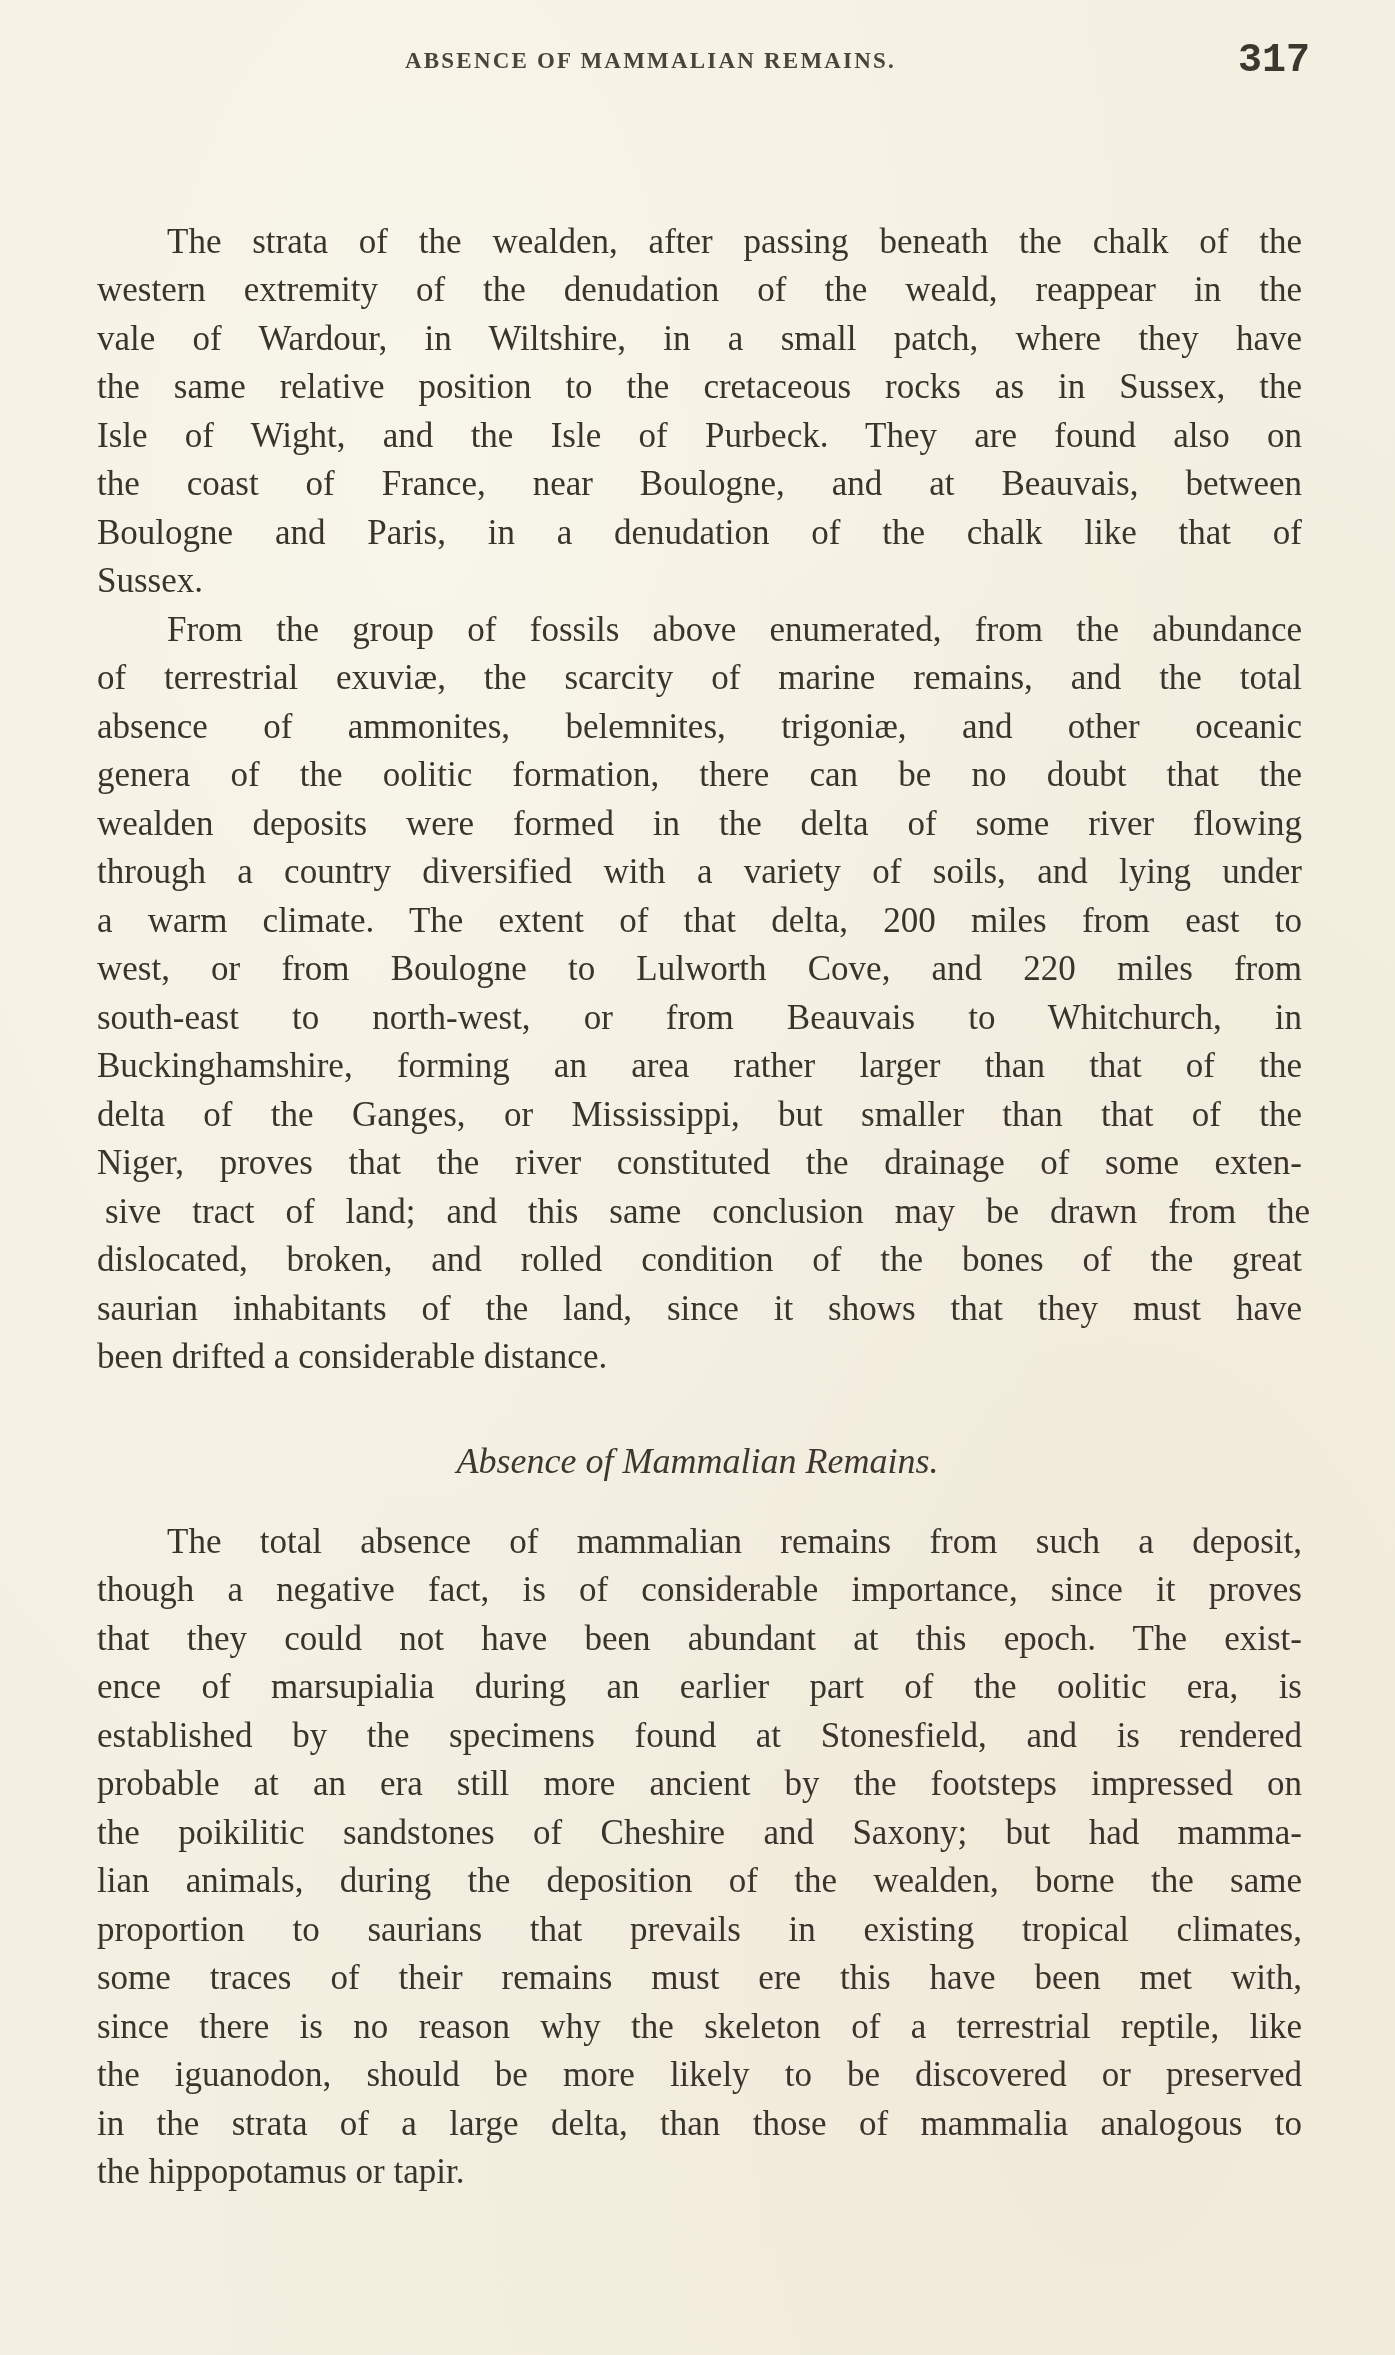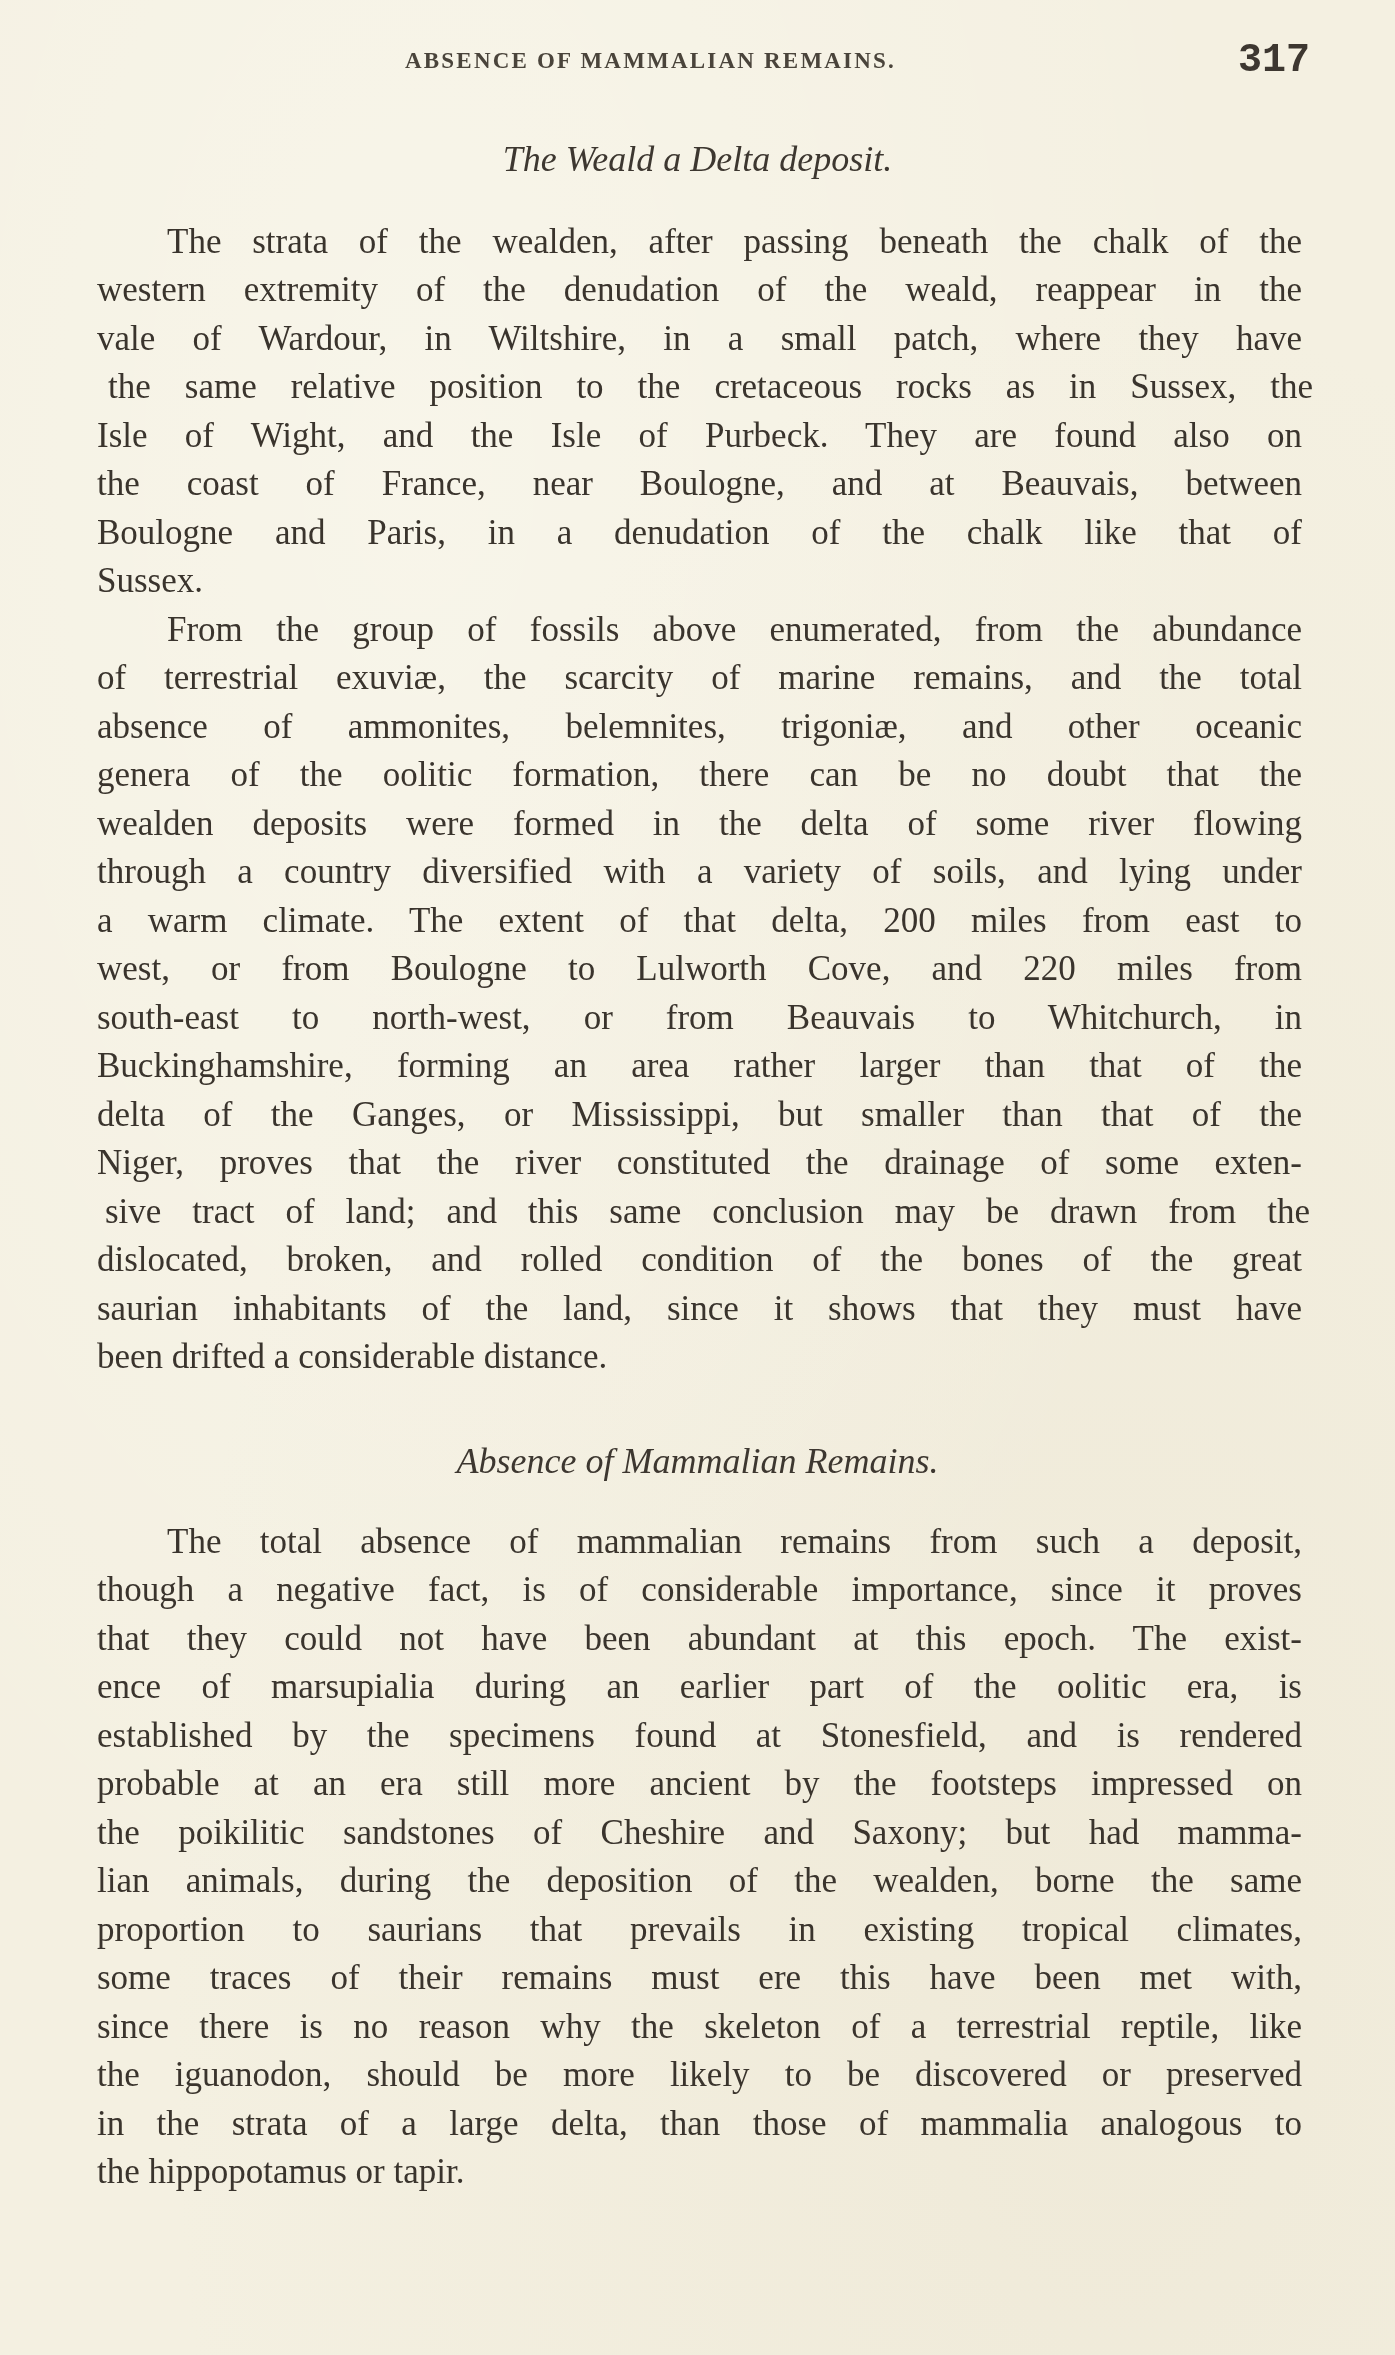--- a/index.html
+++ b/index.html
@@ -79,27 +79,26 @@
   }
 </style>
 </head>
 <body>
 
 <div class="page">
 
   <div class="running-head">Absence of Mammalian Remains.</div>
   <div class="page-number">317</div>
 
-  <div class="heading heading-1">The Weald a Delta deposit.</div>
 
   <div>
     <div class="line indent" style="top: 218px; white-space: normal; overflow: hidden;">The strata of the wealden, after passing beneath the chalk of the</div>
     <div class="line" style="top: 266px; white-space: normal; overflow: hidden;">western extremity of the denudation of the weald, reappear in the</div>
     <div class="line" style="top: 315px; white-space: normal; overflow: hidden;">vale of Wardour, in Wiltshire, in a small patch, where they have</div>
-    <div class="line" style="top: 363px; white-space: normal; overflow: hidden; margin-left: 11px;">the same relative position to the cretaceous rocks as in Sussex, the</div>
+    <div class="line" style="top: 363px; white-space: normal; overflow: hidden;">the same relative position to the cretaceous rocks as in Sussex, the</div>
     <div class="line" style="top: 412px; white-space: normal; overflow: hidden;">Isle of Wight, and the Isle of Purbeck. They are found also on</div>
     <div class="line" style="top: 460px; white-space: normal; overflow: hidden;">the coast of France, near Boulogne, and at Beauvais, between</div>
     <div class="line" style="top: 509px; white-space: normal; overflow: hidden;">Boulogne and Paris, in a denudation of the chalk like that of</div>
     <div class="line last" style="top: 557px; white-space: normal; overflow: hidden;">Sussex.</div>
   </div>
 
   <div>
     <div class="line indent" style="top: 606px; white-space: normal; overflow: hidden;">From the group of fossils above enumerated, from the abundance</div>
     <div class="line" style="top: 654px; white-space: normal; overflow: hidden;">of terrestrial exuviæ, the scarcity of marine remains, and the total</div>
     <div class="line" style="top: 703px; white-space: normal; overflow: hidden;">absence of ammonites, belemnites, trigoniæ, and other oceanic</div>

